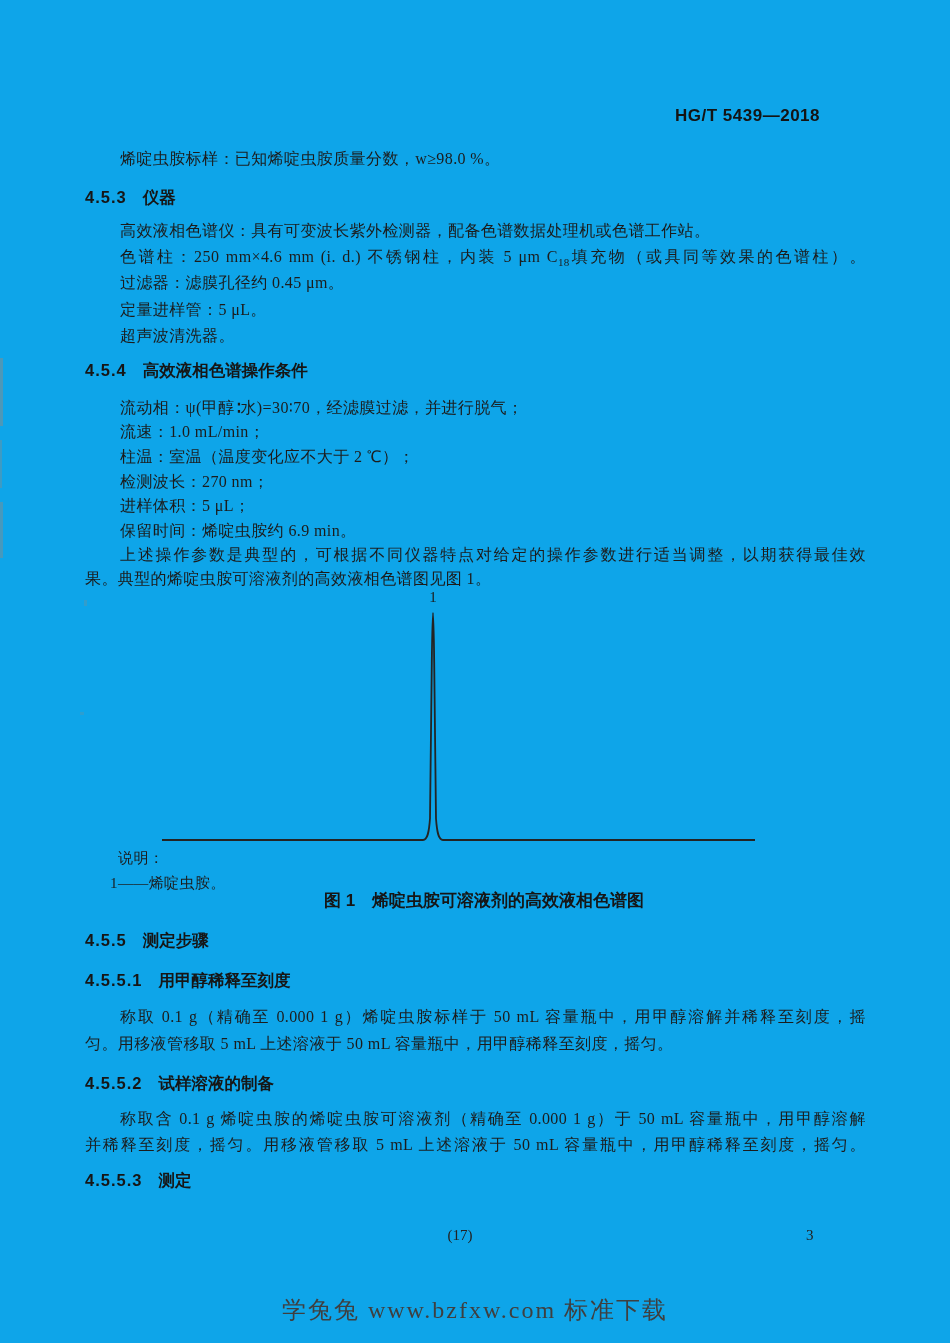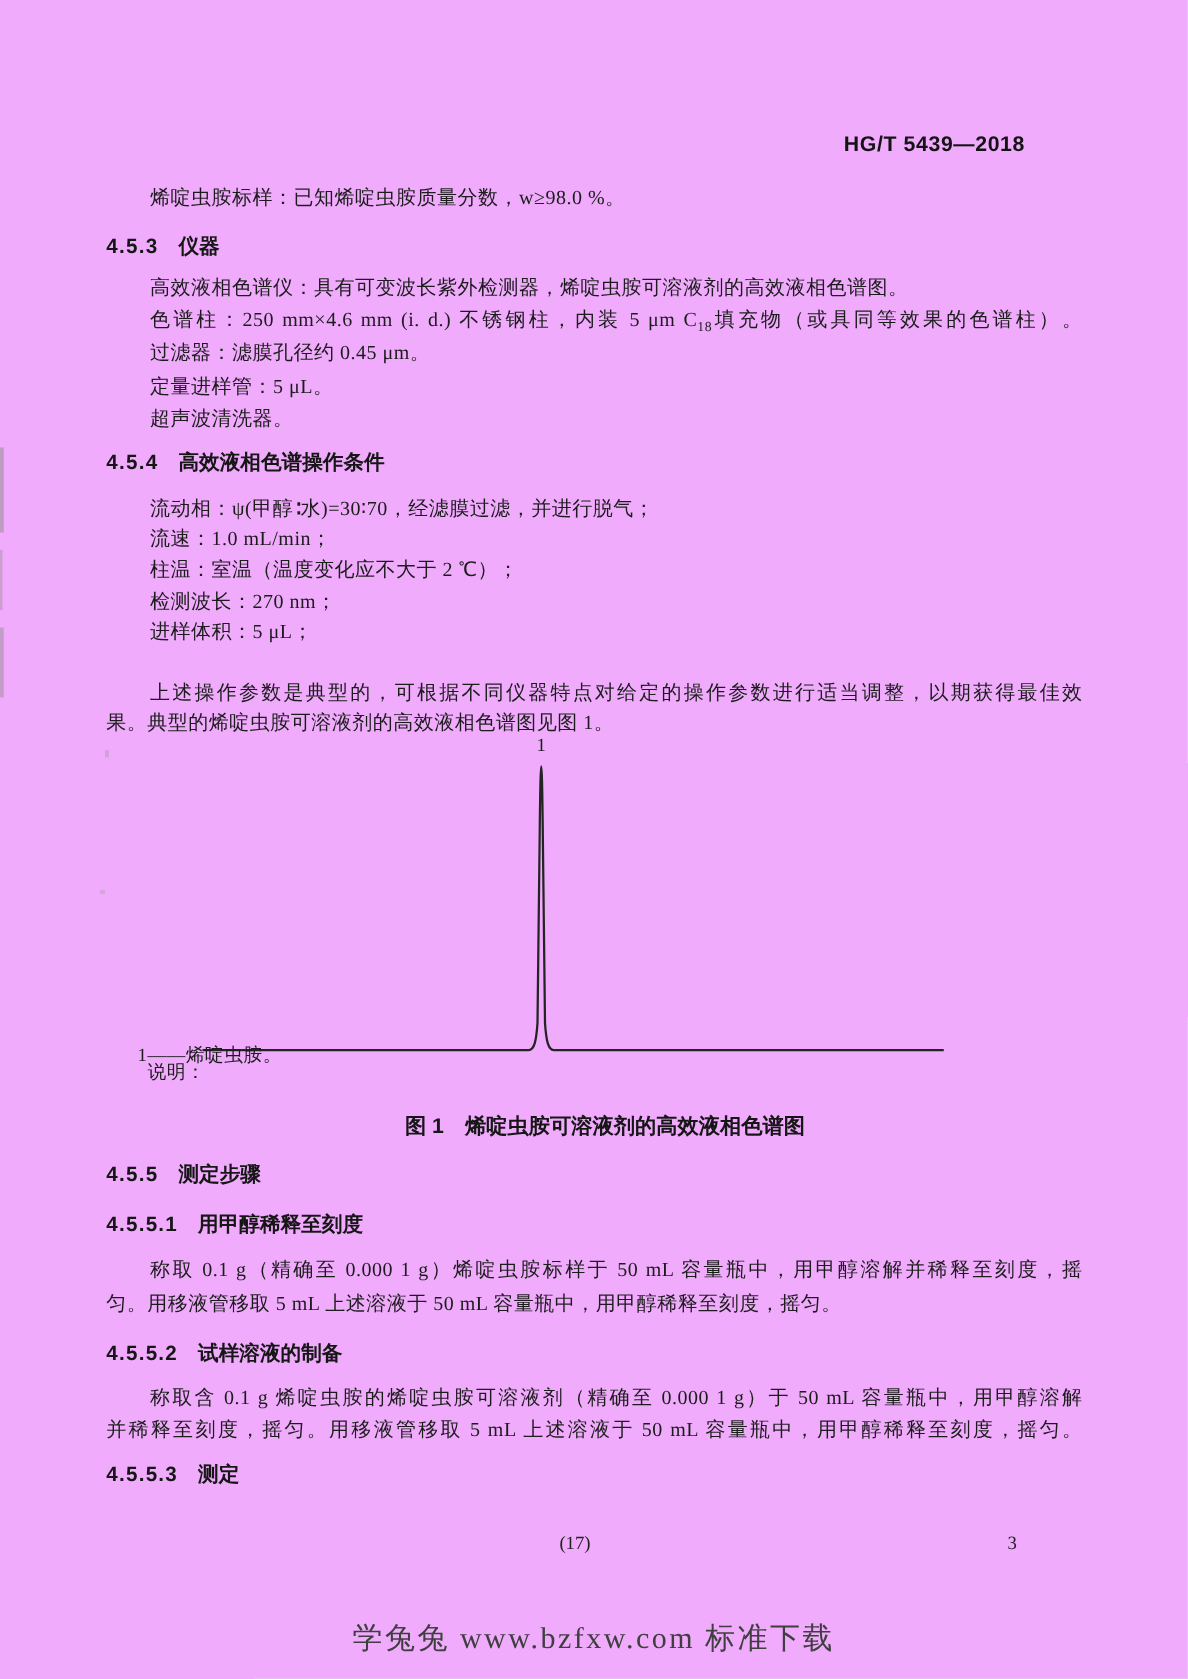--- a/index.html
+++ b/index.html
@@ -1,20 +1,20 @@
 <!DOCTYPE html>
 <html><head>
 <meta charset="utf-8">
 <style>
   html,body{margin:0;padding:0;}
   body{background:#e8e7e4;}
   #page{
     position:relative;
     width:950px;height:1343px;
-    background:#f0abfc;
+    background:#0ea5e9;
     overflow:hidden;
     font-family:"Liberation Serif", serif;
     color:#1c1c1c;
   }
   .line{
     position:absolute;
     font-size:16px;
     line-height:26px;
     white-space:nowrap;
     letter-spacing:0.4px;
@@ -87,52 +87,53 @@
   <div class="artifact" style="left:80px;top:712px;width:4px;height:3px;opacity:.25;"></div>
 
   <div class="doc-header" style="left:0;top:106px;width:820px;text-align:right;">HG/T 5439—2018</div>
 
   <div class="line" style="left:120px;top:146px;">烯啶虫胺标样：已知烯啶虫胺质量分数，w≥98.0 %。</div>
 
   <div class="heading" style="left:85px;top:184px;">
     <span class="hnum">4.5.3</span><span>仪器</span>
   </div>
 
-  <div class="line" style="left:120px;top:218px;">高效液相色谱仪：具有可变波长紫外检测器，烯啶虫胺可溶液剂的高效液相色谱图。</div>
+  <div class="line" style="left:120px;top:218px;">高效液相色谱仪：具有可变波长紫外检测器，配备色谱数据处理机或色谱工作站。</div>
   <div class="line just" style="left:120px;top:244px;width:746px;">
     <span>色谱柱：250 mm×4.6 mm (i. d.) 不锈钢柱，内装 5 μm C</span><sub class="chem">18</sub><span>填充物（或具同等效果的色谱柱）。</span>
   </div>
   <div class="line" style="left:120px;top:270px;">过滤器：滤膜孔径约 0.45 μm。</div>
   <div class="line" style="left:120px;top:297px;">定量进样管：5 μL。</div>
   <div class="line" style="left:120px;top:323px;">超声波清洗器。</div>
 
   <div class="heading" style="left:85px;top:357px;">
     <span class="hnum">4.5.4</span><span>高效液相色谱操作条件</span>
   </div>
 
   <div class="line" style="left:120px;top:395px;">流动相：ψ(甲醇∶水)=30∶70，经滤膜过滤，并进行脱气；</div>
   <div class="line" style="left:120px;top:419px;">流速：1.0 mL/min；</div>
   <div class="line" style="left:120px;top:444px;">柱温：室温（温度变化应不大于 2 ℃）；</div>
   <div class="line" style="left:120px;top:469px;">检测波长：270 nm；</div>
   <div class="line" style="left:120px;top:493px;">进样体积：5 μL；</div>
+  <div class="line" style="left:120px;top:518px;">保留时间：烯啶虫胺约 6.9 min。</div>
 
   <div class="line just" style="left:120px;top:542px;width:746px;">上述操作参数是典型的，可根据不同仪器特点对给定的操作参数进行适当调整，以期获得最佳效</div>
   <div class="line" style="left:85px;top:566px;">果。典型的烯啶虫胺可溶液剂的高效液相色谱图见图 1。</div>
 
   <div class="peak-label" style="left:426px;top:589px;width:14px;">1</div>
   <svg style="left:0;top:585px;" width="950" height="275" viewBox="0 0 950 275">
     <path d="M162,255 L423,255 C427.5,255 429,247.5 430,233.5
              L431.8,78 C432.2,42 432.6,28 433,28
              C433.4,28 433.8,42 434.2,78
              L436,233.5 C437,247.5 438.5,255 443,255
              L755,255" fill="none" stroke="#242424" stroke-width="1.8" stroke-linejoin="round"></path>
   </svg>
 
   <div class="line small" style="left:118px;top:845px;">说明：</div>
-  <div class="line small" style="left:110px;top:832px;">1——烯啶虫胺。</div>
+  <div class="line small" style="left:110px;top:870px;">1——烯啶虫胺。</div>
 
   <div class="caption" style="left:0;top:889px;width:920px;">图 1　烯啶虫胺可溶液剂的高效液相色谱图</div>
 
   <div class="heading" style="left:85px;top:927px;">
     <span class="hnum">4.5.5</span><span>测定步骤</span>
   </div>
 
   <div class="heading" style="left:85px;top:967px;">
     <span class="hnum">4.5.5.1</span><span>用甲醇稀释至刻度</span>
   </div>

